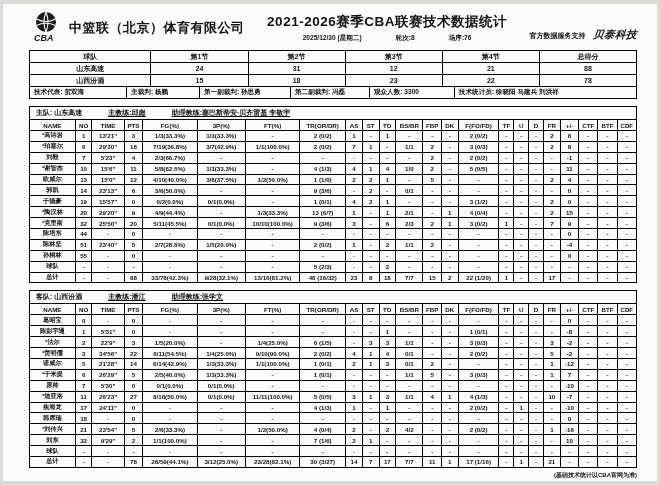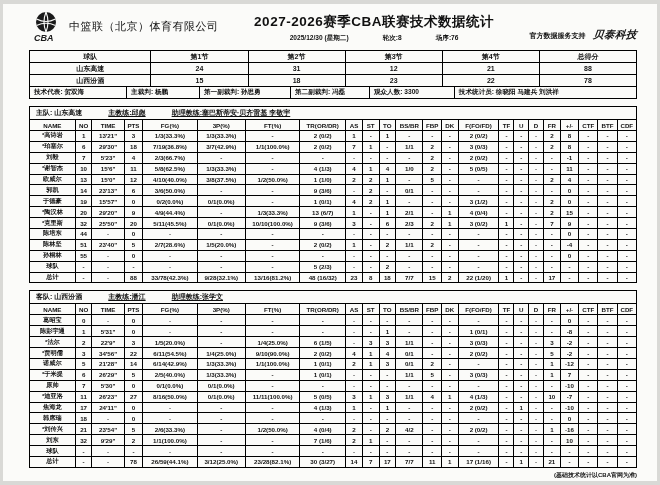--- a/index.html
+++ b/index.html
@@ -11,21 +11,21 @@
   .sheet{
     position:absolute;left:3px;top:4px;width:654px;height:477px;
     background:#fbfbf9;color:#111;overflow:hidden;
   }
   .inner{padding:6px 20px 0 26px;}
 
   
   .hdr{display:flex;align-items:flex-start;height:40px;}
   .logo{width:34px;height:34px;margin-right:6px;flex:0 0 auto;position:relative;}
   .logo svg{display:block;}
-  .company{font-size:11px;font-weight:400;letter-spacing:.5px;padding-top:9px;white-space:nowrap;}
+  .company{font-size:13px;font-weight:700;letter-spacing:.5px;padding-top:9px;white-space:nowrap;}
   .hdr-center{flex:1;text-align:center;padding-top:3px;}
   .title{font-size:13.5px;font-weight:700;letter-spacing:.5px;}
   .subline{display:flex;justify-content:center;gap:34px;font-size:6.6px;font-weight:700;margin-top:3px;}
   .hdr-right{flex:0 0 auto;padding-top:14px;text-align:right;white-space:nowrap;}
   .support{font-size:7px;font-weight:700;}
   .brand{font-size:10.5px;font-weight:700;font-style:italic;letter-spacing:.5px;transform:skewX(-6deg);display:inline-block;margin-left:3px;}
 
   
   table{border-collapse:collapse;width:100%;table-layout:fixed;}
   td,th{border:1px solid #000;text-align:center;vertical-align:middle;
@@ -65,21 +65,21 @@
           <circle cx="17" cy="12" r="10" fill="#1a1a1a"></circle>
           <path d="M7.5 9 Q17 14 26.5 9" stroke="#fbfbf9" stroke-width="1.1" fill="none"></path>
           <path d="M7.5 15.5 Q17 11 26.5 15.5" stroke="#fbfbf9" stroke-width="1.1" fill="none"></path>
           <path d="M17 2 Q13 12 17 22" stroke="#fbfbf9" stroke-width="1.1" fill="none"></path>
           <path d="M17 2 Q21 12 17 22" stroke="#fbfbf9" stroke-width="1.1" fill="none"></path>
           <text x="5" y="31" font-size="9" font-weight="bold" font-style="italic" font-family="Liberation Sans, sans-serif" fill="#1a1a1a">CBA</text>
         </svg>
       </div>
       <div class="company">中篮联（北京）体育有限公司</div>
       <div class="hdr-center">
-        <div class="title">2027-2026赛季CBA联赛技术数据统计</div>
+        <div class="title">2021-2026赛季CBA联赛技术数据统计</div>
         <div class="subline">
           <span>2025/12/30 (星期二)</span>
           <span>轮次:8</span>
           <span>场序:76</span>
         </div>
       </div>
       <div class="hdr-right">
         <span class="support">官方数据服务支持</span>
         <span class="brand">贝泰科技</span>
       </div>

